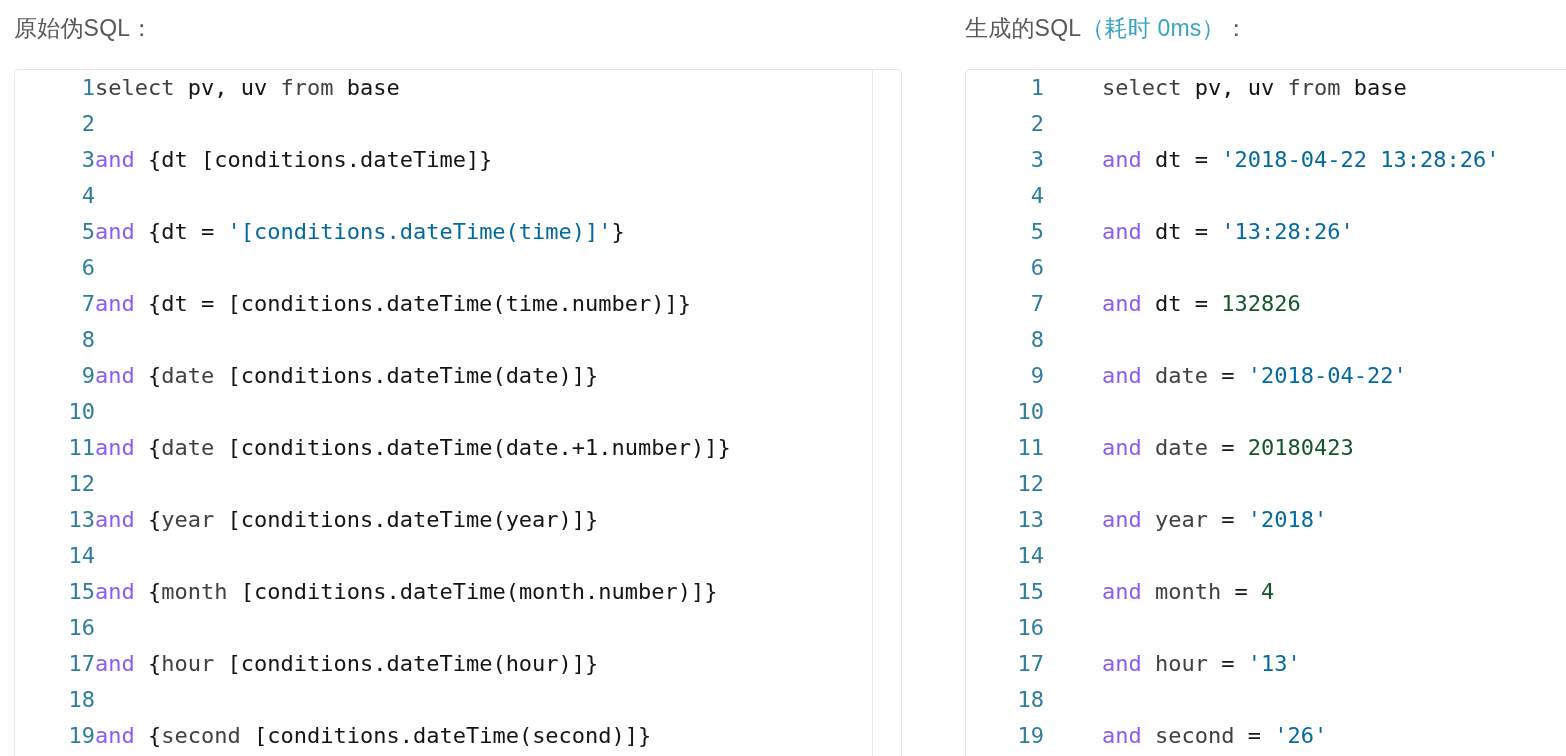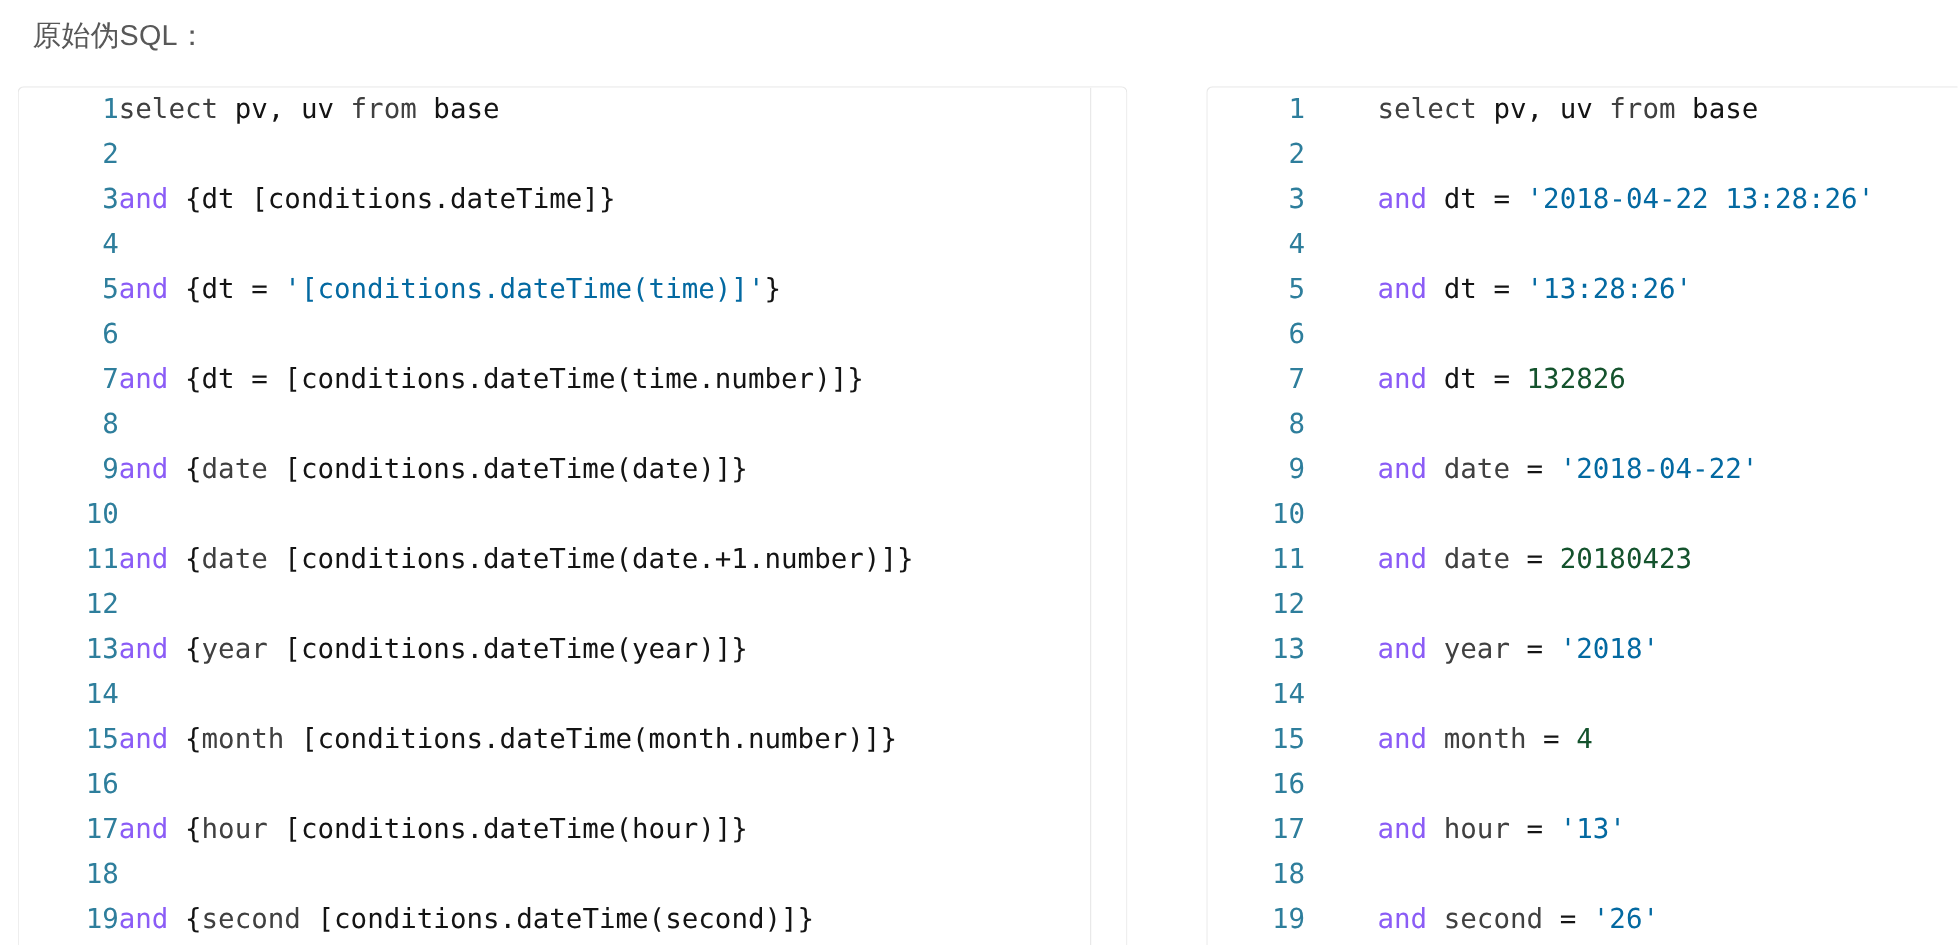--- a/index.html
+++ b/index.html
@@ -19,21 +19,21 @@
     position: relative;
     width: 1566px;
     height: 756px;
   }
 
   
   .col {
     position: absolute;
     top: 0;
   }
-  .col-left  { left: 26px;  width: 888px; }
+  .col-left  { left: 14px;  width: 888px; }
   .col-right { left: 965px; width: 601px; }
 
   .panel-title {
     height: 56px;
     line-height: 56px;
     font-size: 23px;
     color: #585858;
     white-space: nowrap;
     letter-spacing: 0.2px;
   }
@@ -214,20 +214,25 @@
               <td class="codetext"><span class="and">and</span><span class="pl"> {</span><span class="kw">second</span><span class="pl"> [conditions.dateTime(second)]}</span></td>
             </tr>
           </tbody>
       </table>
       <div class="scrollbar-track">
         <div class="scrollbar-thumb"></div>
       </div>
     </div>
   </div>
 
+  <div class="col col-right">
+    <div class="panel-title">
+      <span>生成的SQL</span><span class="accent">（耗时 0ms）</span><span>：</span>
+    </div>
+  </div>
 
   <div class="code-panel code-panel-right">
     <div class="code-scroll">
       <table class="code">
         <tbody id="right-code-body">
             <tr>
               <td class="gutter">1</td>
               <td class="codetext"><span class="kw">select</span><span class="pl"> pv, uv </span><span class="kw">from</span><span class="pl"> base</span></td>
             </tr>
             <tr>

